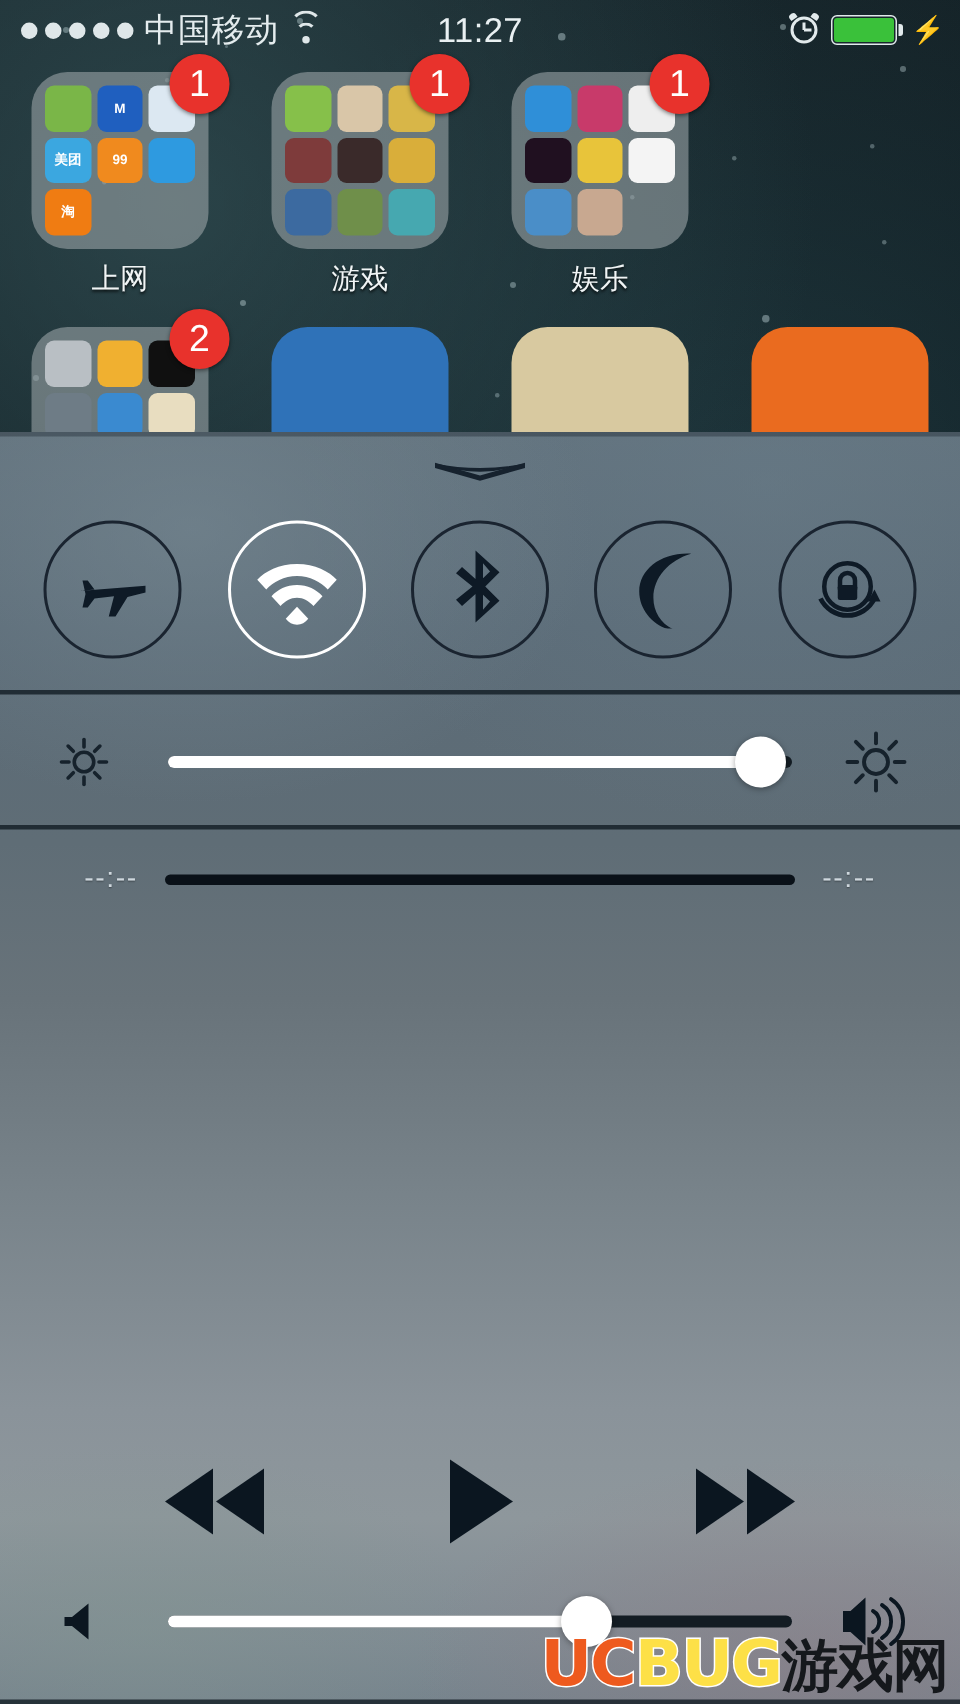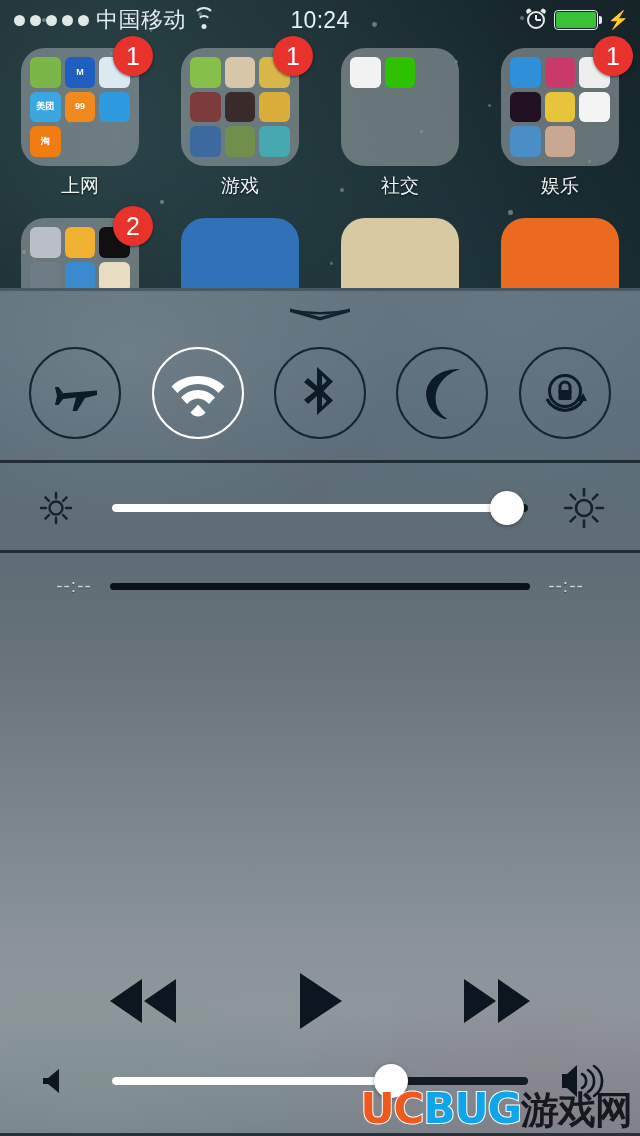--- a/index.html
+++ b/index.html
@@ -202,21 +202,21 @@
   .tp-btn { display: flex; align-items: center; }
 
   
   .watermark {
     position: absolute; right: 8px; bottom: 6px; z-index: 60;
     text-align: center; line-height: 1;
     font-family: "DejaVu Sans", sans-serif;
   }
   .wm-main { font-size: 42px; font-weight: bold; letter-spacing: -1px; }
   .wm-uc { color: #ee5a1e; -webkit-text-stroke: 2px #fff; paint-order: stroke fill; }
-  .wm-bug { color: #0ea5e9; -webkit-text-stroke: 2px #fff; paint-order: stroke fill; }
+  .wm-bug { color: #fde047; -webkit-text-stroke: 2px #fff; paint-order: stroke fill; }
   .wm-cn { color: #15181c; font-size: 38px; font-weight: bold; }
   .wm-dot { color: #ffffff; font-size: 26px; font-weight: bold; margin-top: 1px; letter-spacing: 1px; }
 </style>
 </head>
 <body>
 
 <div id="screen">
 
   <div class="wallpaper">
     <div class="stars" id="stars">
@@ -260,21 +260,21 @@
           <div class="dot"></div>
           <div class="dot"></div>
         </div>
       <div class="carrier">中国移动</div>
       <div class="wifi-sb">
           <i></i>
           <i></i>
           <i></i>
         </div>
     </div>
-    <div class="sb-time">10:24</div>
+    <div class="sb-time">11:27</div>
     <div class="sb-right">
       <div class="alarm-ico">
         <div class="ear l"></div>
           <div class="ear r"></div>
         <div class="face"></div>
           <div class="hand-h"></div>
           <div class="hand-m"></div>
       </div>
       <div class="battery">
         <div class="shell"></div>
@@ -313,36 +313,20 @@
               <div class="mini" style="background: rgb(126, 59, 59);"></div>
               <div class="mini" style="background: rgb(58, 42, 42);"></div>
               <div class="mini" style="background: rgb(217, 174, 58);"></div>
               <div class="mini" style="background: rgb(60, 106, 160);"></div>
               <div class="mini" style="background: rgb(111, 143, 74);"></div>
               <div class="mini" style="background: rgb(70, 168, 176);"></div>
             </div>
             <div class="badge">1</div>
           </div>
           <div class="applabel">游戏</div>
-        </div>
-        <div class="icon-cell">
-          <div style="position: relative;">
-            <div class="folder">
-              <div class="mini" style="background: rgb(242, 242, 242);"></div>
-              <div class="mini" style="background: rgb(45, 193, 0);"></div>
-              <div class="mini" style="background: transparent;"></div>
-              <div class="mini" style="background: transparent;"></div>
-              <div class="mini" style="background: transparent;"></div>
-              <div class="mini" style="background: transparent;"></div>
-              <div class="mini" style="background: transparent;"></div>
-              <div class="mini" style="background: transparent;"></div>
-              <div class="mini" style="background: transparent;"></div>
-            </div>
-          </div>
-          <div class="applabel">社交</div>
         </div>
         <div class="icon-cell">
           <div style="position: relative;">
             <div class="folder">
               <div class="mini" style="background: rgb(47, 143, 216);"></div>
               <div class="mini" style="background: rgb(200, 58, 106);"></div>
               <div class="mini" style="background: rgb(238, 238, 238);"></div>
               <div class="mini" style="background: rgb(32, 16, 32);"></div>
               <div class="mini" style="background: rgb(232, 196, 58);"></div>
               <div class="mini" style="background: rgb(244, 244, 244);"></div>

